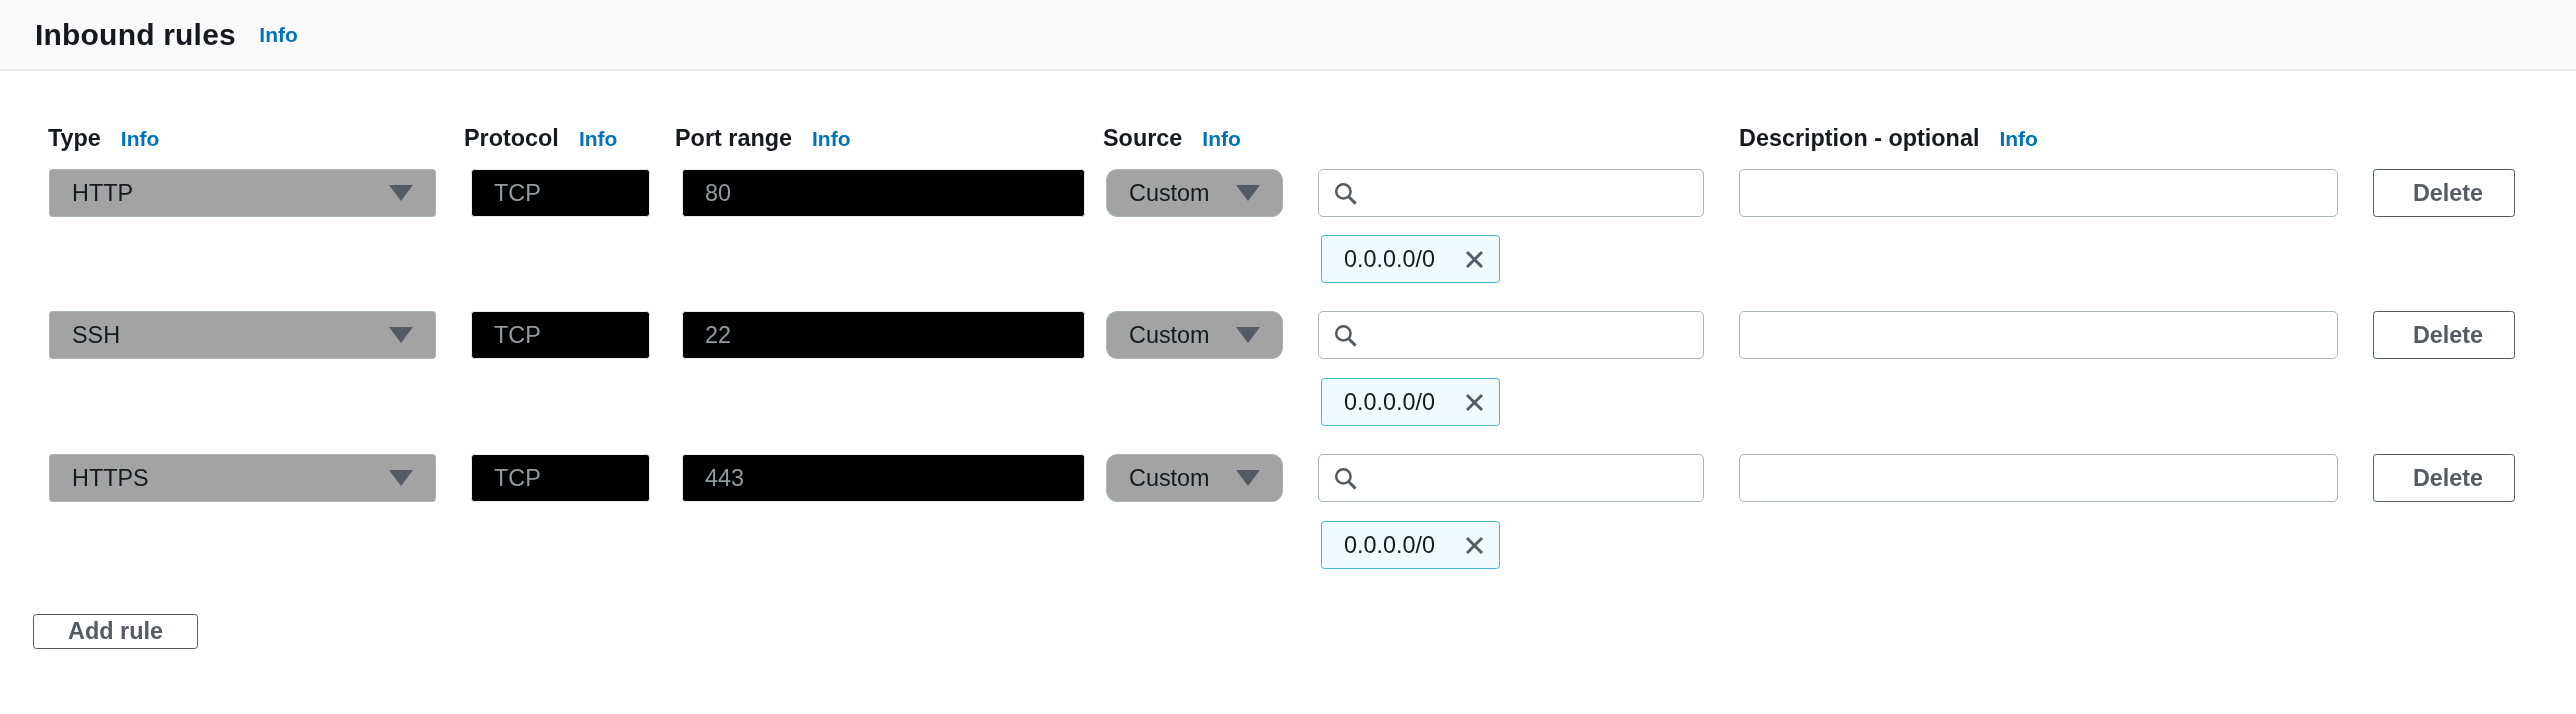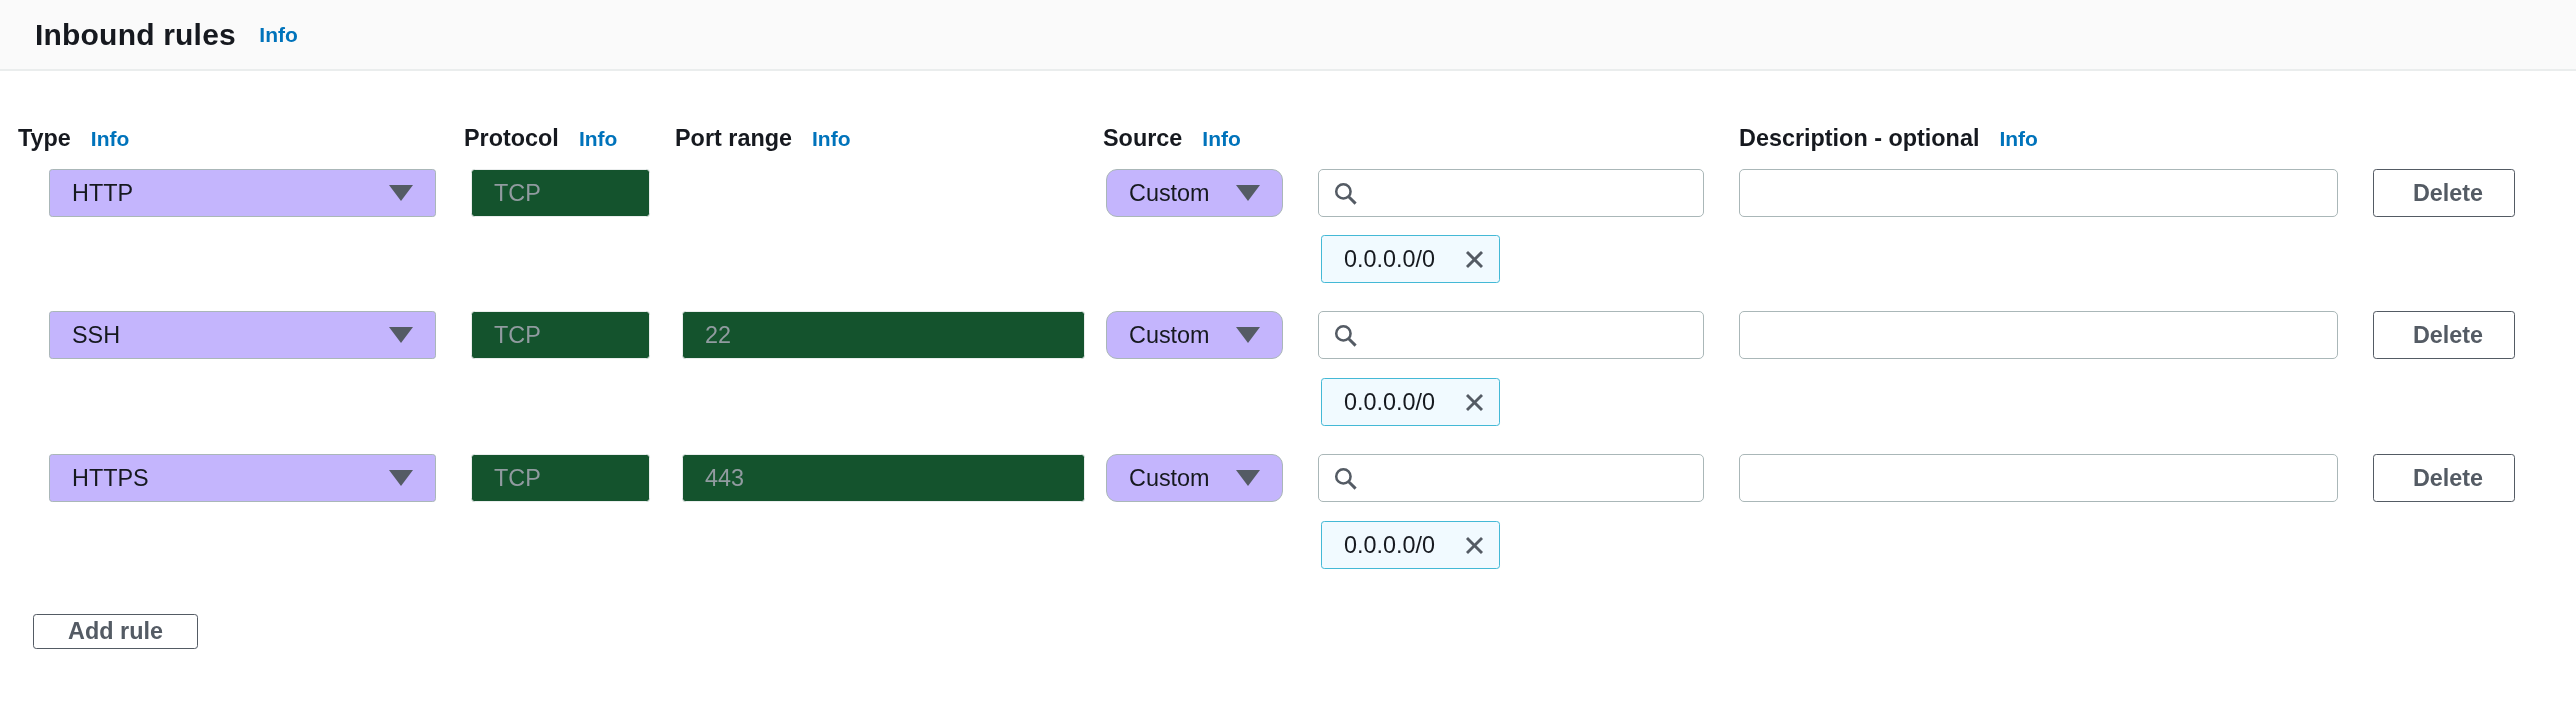--- a/index.html
+++ b/index.html
@@ -16,51 +16,51 @@
   .panel-title { font-size:30px; font-weight:700; letter-spacing:0.2px; }
   .info-link { color:#0073bb; font-weight:700; font-size:21px; cursor:pointer; text-decoration:none; }
   .panel-header .info-link { margin-left:23.4px; }
 
   
   .col-label {
     position:absolute; top:125px; height:28px;
     display:flex; align-items:baseline; gap:20px;
     font-size:23.4px; font-weight:700; color:#16191f; white-space:nowrap;
   }
-  .l-type  { left:18px;text-align:right; }
+  .l-type  { left:48px;text-align:right; }
   .l-proto { left:464px; }
   .l-port  { left:675px;text-align:center; }
   .l-src   { left:1103px; }
   .l-desc  { left:1739px; }
 
   
   .cell { position:absolute; height:48px; border-radius:3.3px; font-size:23.4px; display:flex; align-items:center;padding-left:8px; }
   .c-type   { left:49px;   width:387px; }
   .c-proto  { left:471px;  width:179px; }
   .c-port   { left:682px;  width:403px; }
   .c-srcsel { left:1106px; width:177px;border-radius:11px; }
   .c-search { left:1318px; width:386px; }
   .c-desc   { left:1739px; width:599px; }
   .c-del    { left:2373px; width:142px; }
 
   .row-top-1 { top:169px; } .tok-top-1 { top:235px; }
   .row-top-2 { top:311px; } .tok-top-2 { top:378px; }
   .row-top-3 { top:454px; } .tok-top-3 { top:521px; }
 
   .select {
-    background:#c4b5fd; border:1.7px solid #aab7b8; color:#16191f;
+    background:#a3a3a3; border:1.7px solid #aab7b8; color:#16191f;
     padding:0 22px; cursor:pointer; text-align:left; font-family:inherit; font-size:23.4px;
   }
   .caret-down {
     width:0; height:0; margin-left:auto;
     border-left:12.5px solid transparent; border-right:12.5px solid transparent;
     border-top:16px solid #545b64;
   }
   .disabled-field {
-    background:#14532d; border:1.7px solid #eaeded; color:#919ba0; padding:12px 22px;
+    background:#000000; border:1.7px solid #eaeded; color:#919ba0; padding:12px 22px;
   }
   .search-box {
     background:#ffffff; border:1.7px solid #aab7b8; border-radius:5px; padding:0 13.3px; gap:10px;
   }
   .search-box input {
     flex:1; border:none; outline:none; background:transparent;
     font-family:inherit; font-size:23.4px; color:#16191f; height:100%; min-width:0;
   }
   .text-input {
     background:#ffffff; border:1.7px solid #aab7b8; border-radius:5px;
@@ -112,20 +112,23 @@
     <span>Description - optional</span>
     <a class="info-link">Info</a>
   </div>
 
   <button class="cell c-type row-top-1 select">
     <span>HTTP</span>
     <span class="caret-down"></span>
   </button>
   <div class="cell c-proto row-top-1 disabled-field">
     <span>TCP</span>
+  </div>
+  <div class="cell c-port row-top-1 disabled-field">
+    <span>80</span>
   </div>
   <button class="cell c-srcsel row-top-1 select">
     <span>Custom</span>
     <span class="caret-down"></span>
   </button>
   <div class="cell c-search row-top-1 search-box">
     <svg width="27" height="27" viewBox="0 0 32 32">
       <circle cx="13.5" cy="13.5" r="8.5" fill="none" stroke="#545b64" stroke-width="3"></circle>
       <line x1="19.8" y1="19.8" x2="28" y2="28" stroke="#545b64" stroke-width="3.5"></line>
     </svg>

